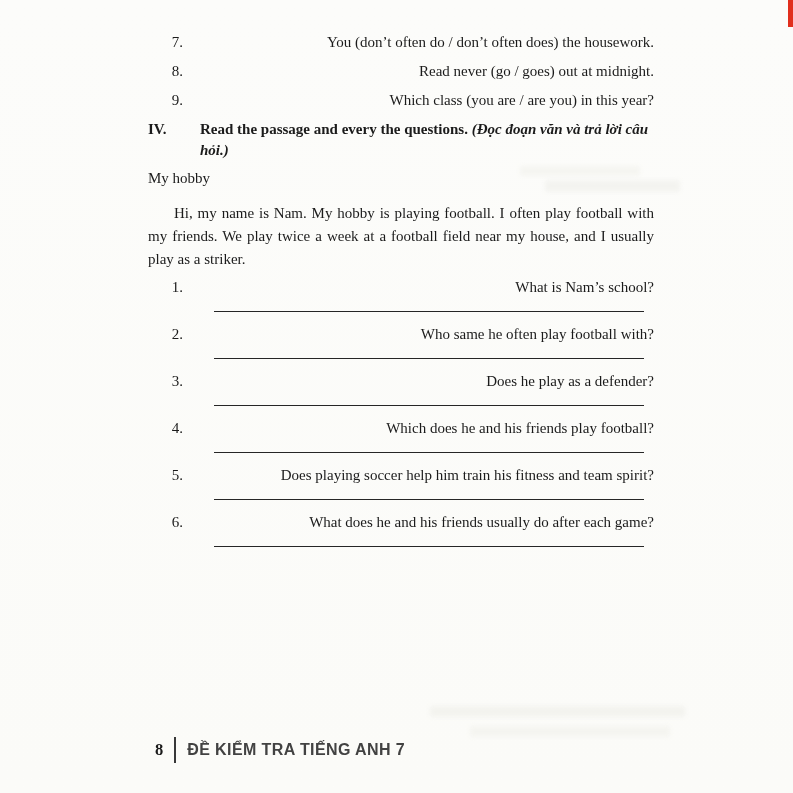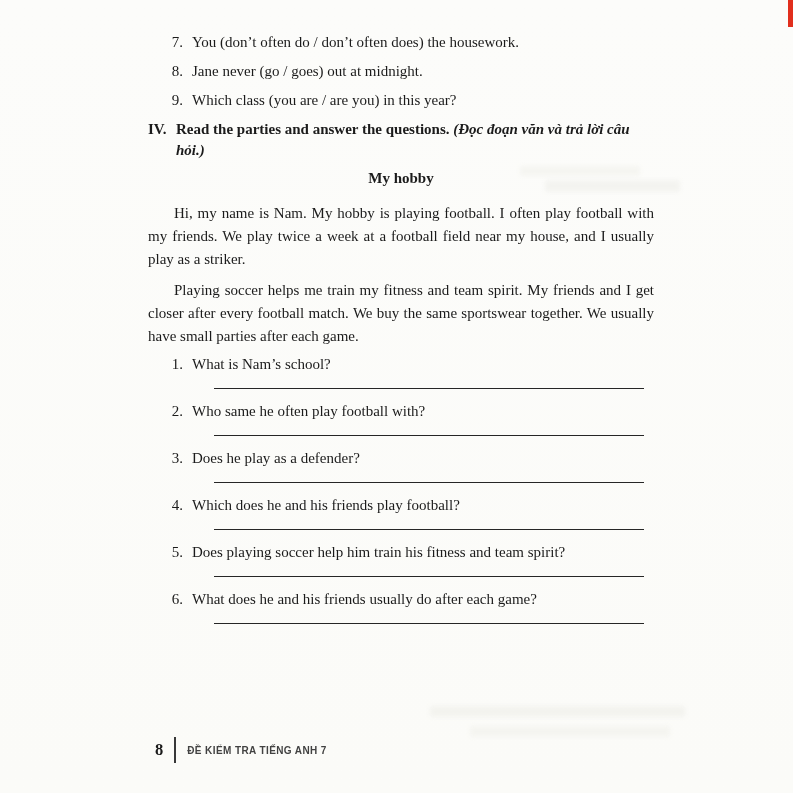--- a/index.html
+++ b/index.html
@@ -31,35 +31,36 @@
     display: flex;
     line-height: 21px;
     margin-bottom: 8px;
   }
   .g-num {
     flex: 0 0 44px;
     text-align: right;
     padding-right: 9px;
     box-sizing: border-box;
   }
-  .g-text { flex: 1; }
+  .g-text { flex: 1; text-align: right; }
   
   .section-heading {
     display: flex;
     margin-top: 6px;
     font-weight: bold;
     line-height: 20.5px;
+    gap: 24px;
   }
   .sec-label { flex: 0 0 28px; }
   .sec-text { flex: 1; }
   .sec-vi { font-style: italic; }
   
   .passage-title {
-    text-align: center;
-    font-weight: bold;
+    text-align: left;
+    font-weight: normal;
     margin: 8px 0 13px 0;
     line-height: 21px;
   }
   .passage p {
     margin: 8px 0 6px 0;
     text-indent: 26px;
     text-align: justify;
     line-height: 23px;
   }
   
@@ -87,21 +88,21 @@
     margin-right: 11px;
   }
   .footer-divider {
     width: 2px; height: 26px;
     background: #383838;
     margin-right: 11px;
   }
   .footer-title {
     font-family: "Liberation Sans", sans-serif;
     font-weight: 700;
-    font-size: 10px;
+    font-size: 16px;
     letter-spacing: 0.4px;
     color: #424242;
   }
   
   .ghost {
     position: absolute;
     background: #ececе7;
     background: #ececE7;
     opacity: 0.5;
     filter: blur(2px);
@@ -127,37 +128,36 @@
 
   <div class="content">
 
     <div class="grammar-list">
       <div class="g-item">
         <span class="g-num">7.</span>
         <span class="g-text">You (don’t often do / don’t often does) the housework.</span>
       </div>
       <div class="g-item">
         <span class="g-num">8.</span>
-        <span class="g-text">Jane never (go / goes) out at midnight.</span>
+        <span class="g-text">Read never (go / goes) out at midnight.</span>
       </div>
       <div class="g-item">
         <span class="g-num">9.</span>
         <span class="g-text">Which class (you are / are you) in this year?</span>
       </div>
     </div>
 
     <div class="section-heading">
       <span class="sec-label">IV.</span>
-      <span class="sec-text"><span>Read the parties and answer the questions. </span><span class="sec-vi">(Đọc đoạn văn và trả lời câu hỏi.)</span></span>
+      <span class="sec-text"><span>Read the passage and every the questions. </span><span class="sec-vi">(Đọc đoạn văn và trả lời câu hỏi.)</span></span>
     </div>
 
     <div class="passage">
       <div class="passage-title">My hobby</div>
       <p>Hi, my name is Nam. My hobby is playing football. I often play football with my friends. We play twice a week at a football field near my house, and I usually play as a striker.</p>
-      <p>Playing soccer helps me train my fitness and team spirit. My friends and I get closer after every football match. We buy the same sportswear together. We usually have small parties after each game.</p>
     </div>
 
     <div class="questions">
 
       <div class="qa-block">
         <div class="qa-row">
           <span class="g-num">1.</span>
           <span class="g-text">What is Nam’s school?</span>
         </div>
         <div class="answer-line"></div>

